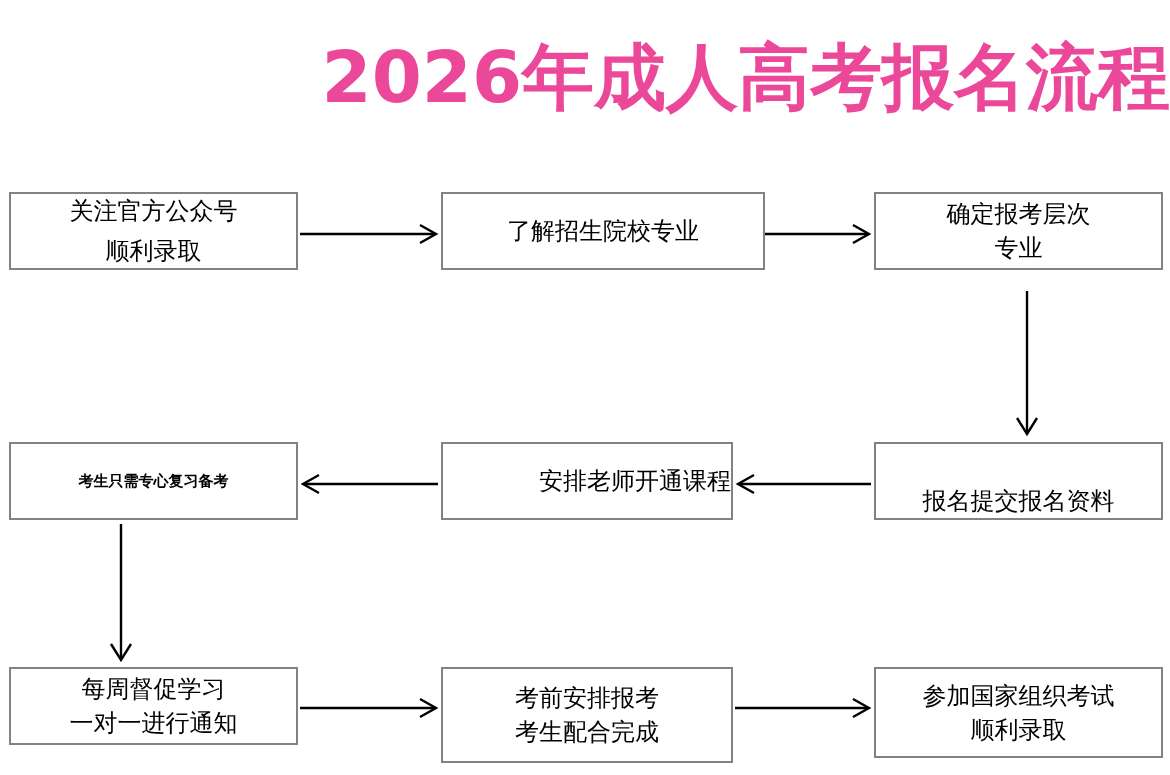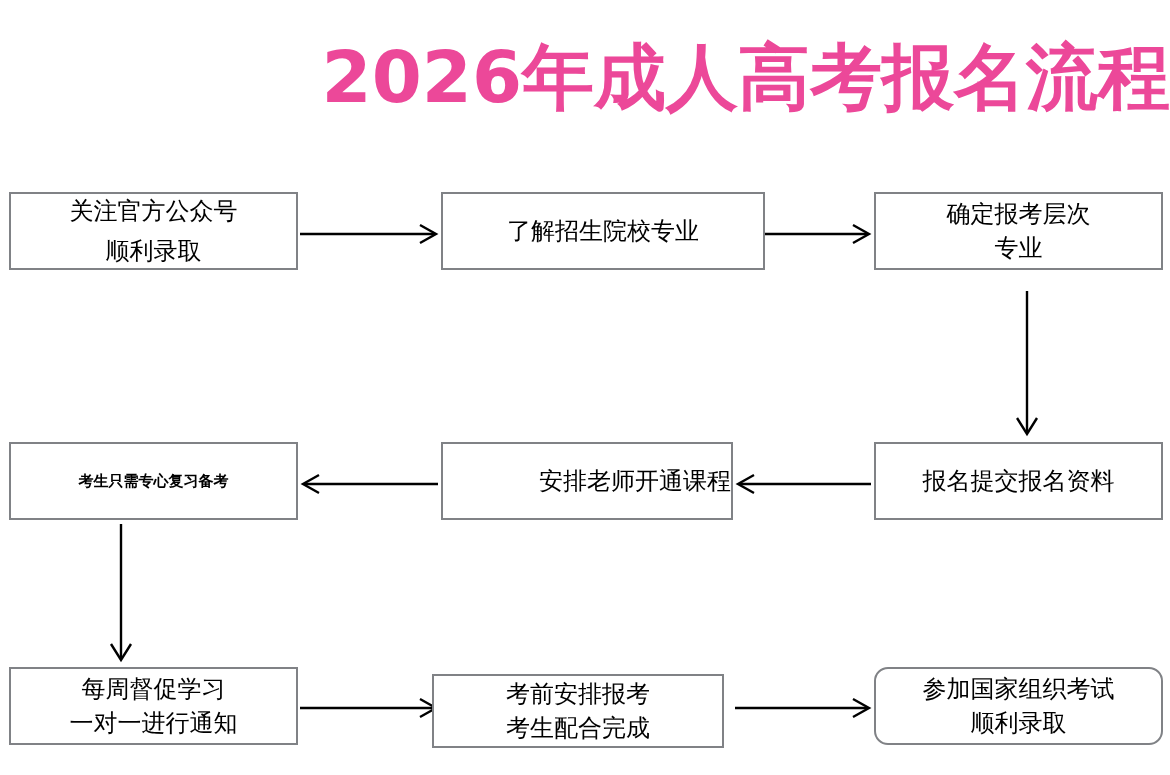--- a/index.html
+++ b/index.html
@@ -141,32 +141,32 @@
   </div>
 
   <div class="node tight" style="left:9px; top:442px; width:289px; height:78px;">
     <span class="ln">考生只需专心复习备考</span>
   </div>
 
   <div class="node" style="left:441px; top:442px; width:292px; height:78px;align-items:flex-end;">
     <span class="ln">安排老师开通课程</span>
   </div>
 
-  <div class="node" style="left:874px; top:442px; width:289px; height:78px;">
+  <div class="node" style="left:874px; top:442px; width:289px; height:78px;justify-content:flex-end;">
     <span class="ln">报名提交报名资料</span>
   </div>
 
   <div class="node" style="left:9px; top:667px; width:289px; height:78px;text-align:right;">
     <span class="ln">每周督促学习</span>
     <span class="ln">一对一进行通知</span>
   </div>
 
-  <div class="node" style="left:432px; top:667px; width:292px; height:74px;margin-top:7px;">
+  <div class="node" style="left:441px; top:667px; width:292px; height:96px;">
     <span class="ln">考前安排报考</span>
     <span class="ln">考生配合完成</span>
   </div>
 
-  <div class="node" style="left:874px; top:667px; width:289px; height:78px;border-radius:14px;">
+  <div class="node" style="left:874px; top:667px; width:289px; height:91px;">
     <span class="ln">参加国家组织考试</span>
     <span class="ln">顺利录取</span>
   </div>
 
 </div>
 
 </body></html>

